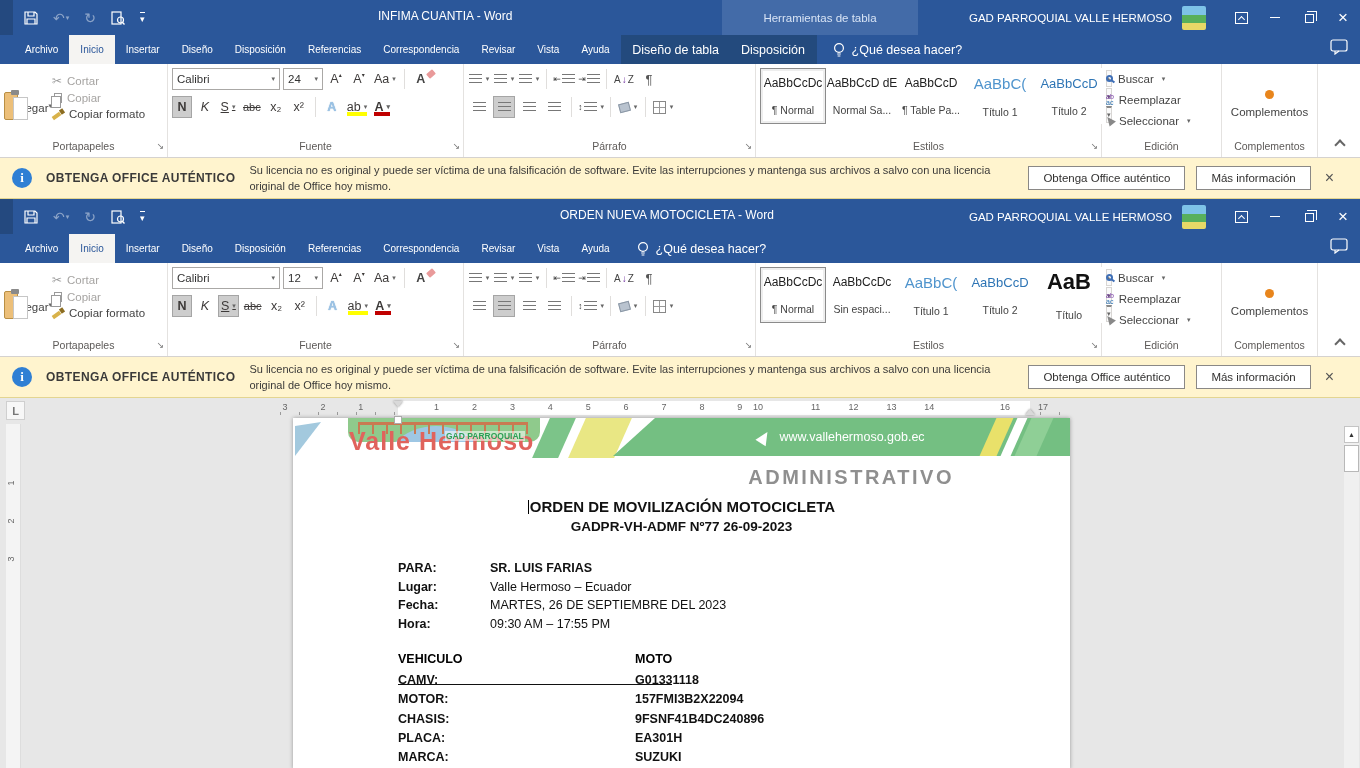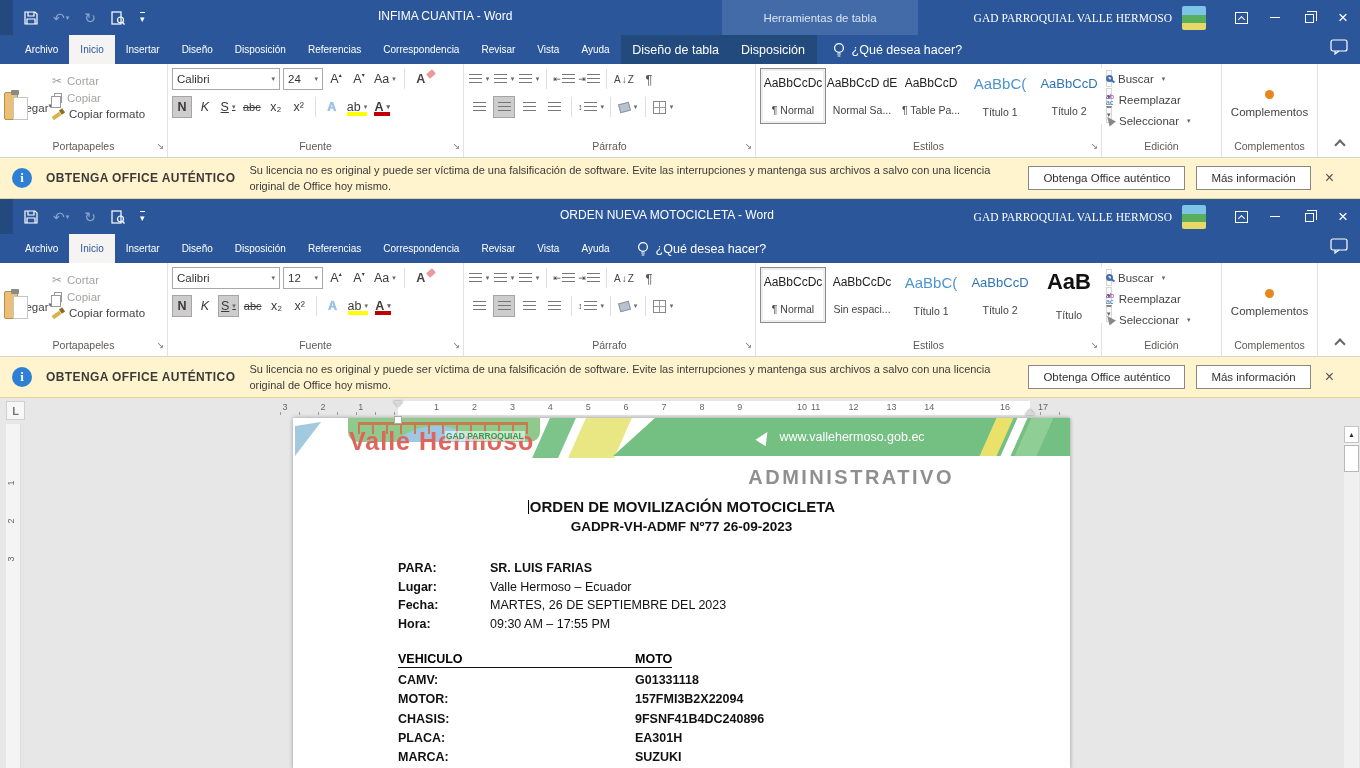--- a/index.html
+++ b/index.html
@@ -16,21 +16,21 @@
   .qbtn.dim { opacity:.45; }
   .qbtn svg { display:block; }
   .tiny-caret { font-size:7px; margin-left:1px; }
   .qat-more { font-size:9px; border-top:1px solid #fff; padding-top:1px; }
   .title { position:absolute; top:9px; font-size:12px; white-space:nowrap; }
   .w1 .title { left:378px; }
   .w2 .title { left:560px; }
   .ctx-header { position:absolute; left:722px; top:0; width:196px; height:35px; background:#436ba8;
     color:#d8e4f5; font-size:11.5px; display:flex; align-items:center; justify-content:center; }
   .right-cluster { position:absolute; right:0; top:0; height:35px; display:flex; align-items:center; }
-  .account { font-size:11.5px; margin-right:10px; white-space:nowrap;font-family:Liberation Serif, serif; }
+  .account { font-size:11.5px; margin-right:10px; white-space:nowrap; }
   .avatar { width:24px; height:24px; margin-right:18px;
     background:linear-gradient(#7ec3e8 0 38%, #58b05c 38% 70%, #e7d867 70%); border-radius:2px; }
   .winbtn { width:34px; height:35px; display:flex; align-items:center; justify-content:center; color:#fff; }
   .min-ic { width:10px; border-bottom:1px solid #fff; height:1px; }
   .restore-ic { position:relative; width:9px; height:9px; border:1px solid #fff; margin-top:2px; }
   .restore-ic::before { content:""; position:absolute; left:1px; top:-4px; width:9px; height:9px;
     border-top:1px solid #fff; border-right:1px solid #fff; }
   .close-x { font-size:17px; font-weight:400; }
   .rdo-ic { width:13px; height:12px; border:1px solid #fff; position:relative; }
   .rdo-ic::after { content:""; position:absolute; left:3.5px; top:4.5px; width:4px; height:4px;
@@ -229,21 +229,21 @@
   .doc-ref { position:absolute; left:0; top:101px; width:777px; text-align:center;
     font-size:13.5px; font-weight:bold; color:#111; }
 
   .kvblock { position:absolute; left:105px; }
   .info-block { top:143px; }
   .kv { height:18.5px; font-size:12.5px; color:#111; white-space:nowrap; }
   .kvl { display:inline-block; font-weight:bold; }
   .info-block .kvl { width:92px; }
   .kvv.b { font-weight:bold; }
   .veh-header { position:absolute; left:105px; top:234px; font-size:12.5px; font-weight:bold;
-    border-bottom:1.6px solid #111; padding-bottom:1px; white-space:nowrap; }
+    border-bottom:1.6px solid #111; padding-bottom:18px; white-space:nowrap; }
   .veh-col1 { display:inline-block; width:237px; }
   .vehicle-block { top:255px; }
   .vehicle-block .kv { height:19.3px; }
   .vehicle-block .kvl { width:237px; }
   .vehicle-block .kvv { font-weight:bold; }
 </style>
 </head>
 <body>
 
 <div id="slot1">
@@ -827,21 +827,21 @@
       <span class="hnum" style="left: 106.7px;"></span>
       <span class="hnum" style="left: 144.6px;">1</span>
       <span class="hnum" style="left: 182.5px;">2</span>
       <span class="hnum" style="left: 220.4px;">3</span>
       <span class="hnum" style="left: 258.3px;">4</span>
       <span class="hnum" style="left: 296.2px;">5</span>
       <span class="hnum" style="left: 334.1px;">6</span>
       <span class="hnum" style="left: 372px;">7</span>
       <span class="hnum" style="left: 409.9px;">8</span>
       <span class="hnum" style="left: 447.8px;">9</span>
-      <span class="hnum" style="left: 510px;">10</span>
+      <span class="hnum" style="left: 466px;">10</span>
       <span class="hnum" style="left: 523.6px;">11</span>
       <span class="hnum" style="left: 561.5px;">12</span>
       <span class="hnum" style="left: 599.4px;">13</span>
       <span class="hnum" style="left: 637.3px;">14</span>
       <span class="hnum" style="left: 675.2px;"></span>
       <span class="hnum" style="left: 713.1px;">16</span>
       <span class="hnum" style="left: 751px;">17</span>
     </div>
   <div class="margin-box" style="left:394px; top:18px; position:absolute;"></div>
   <div class="vruler">

